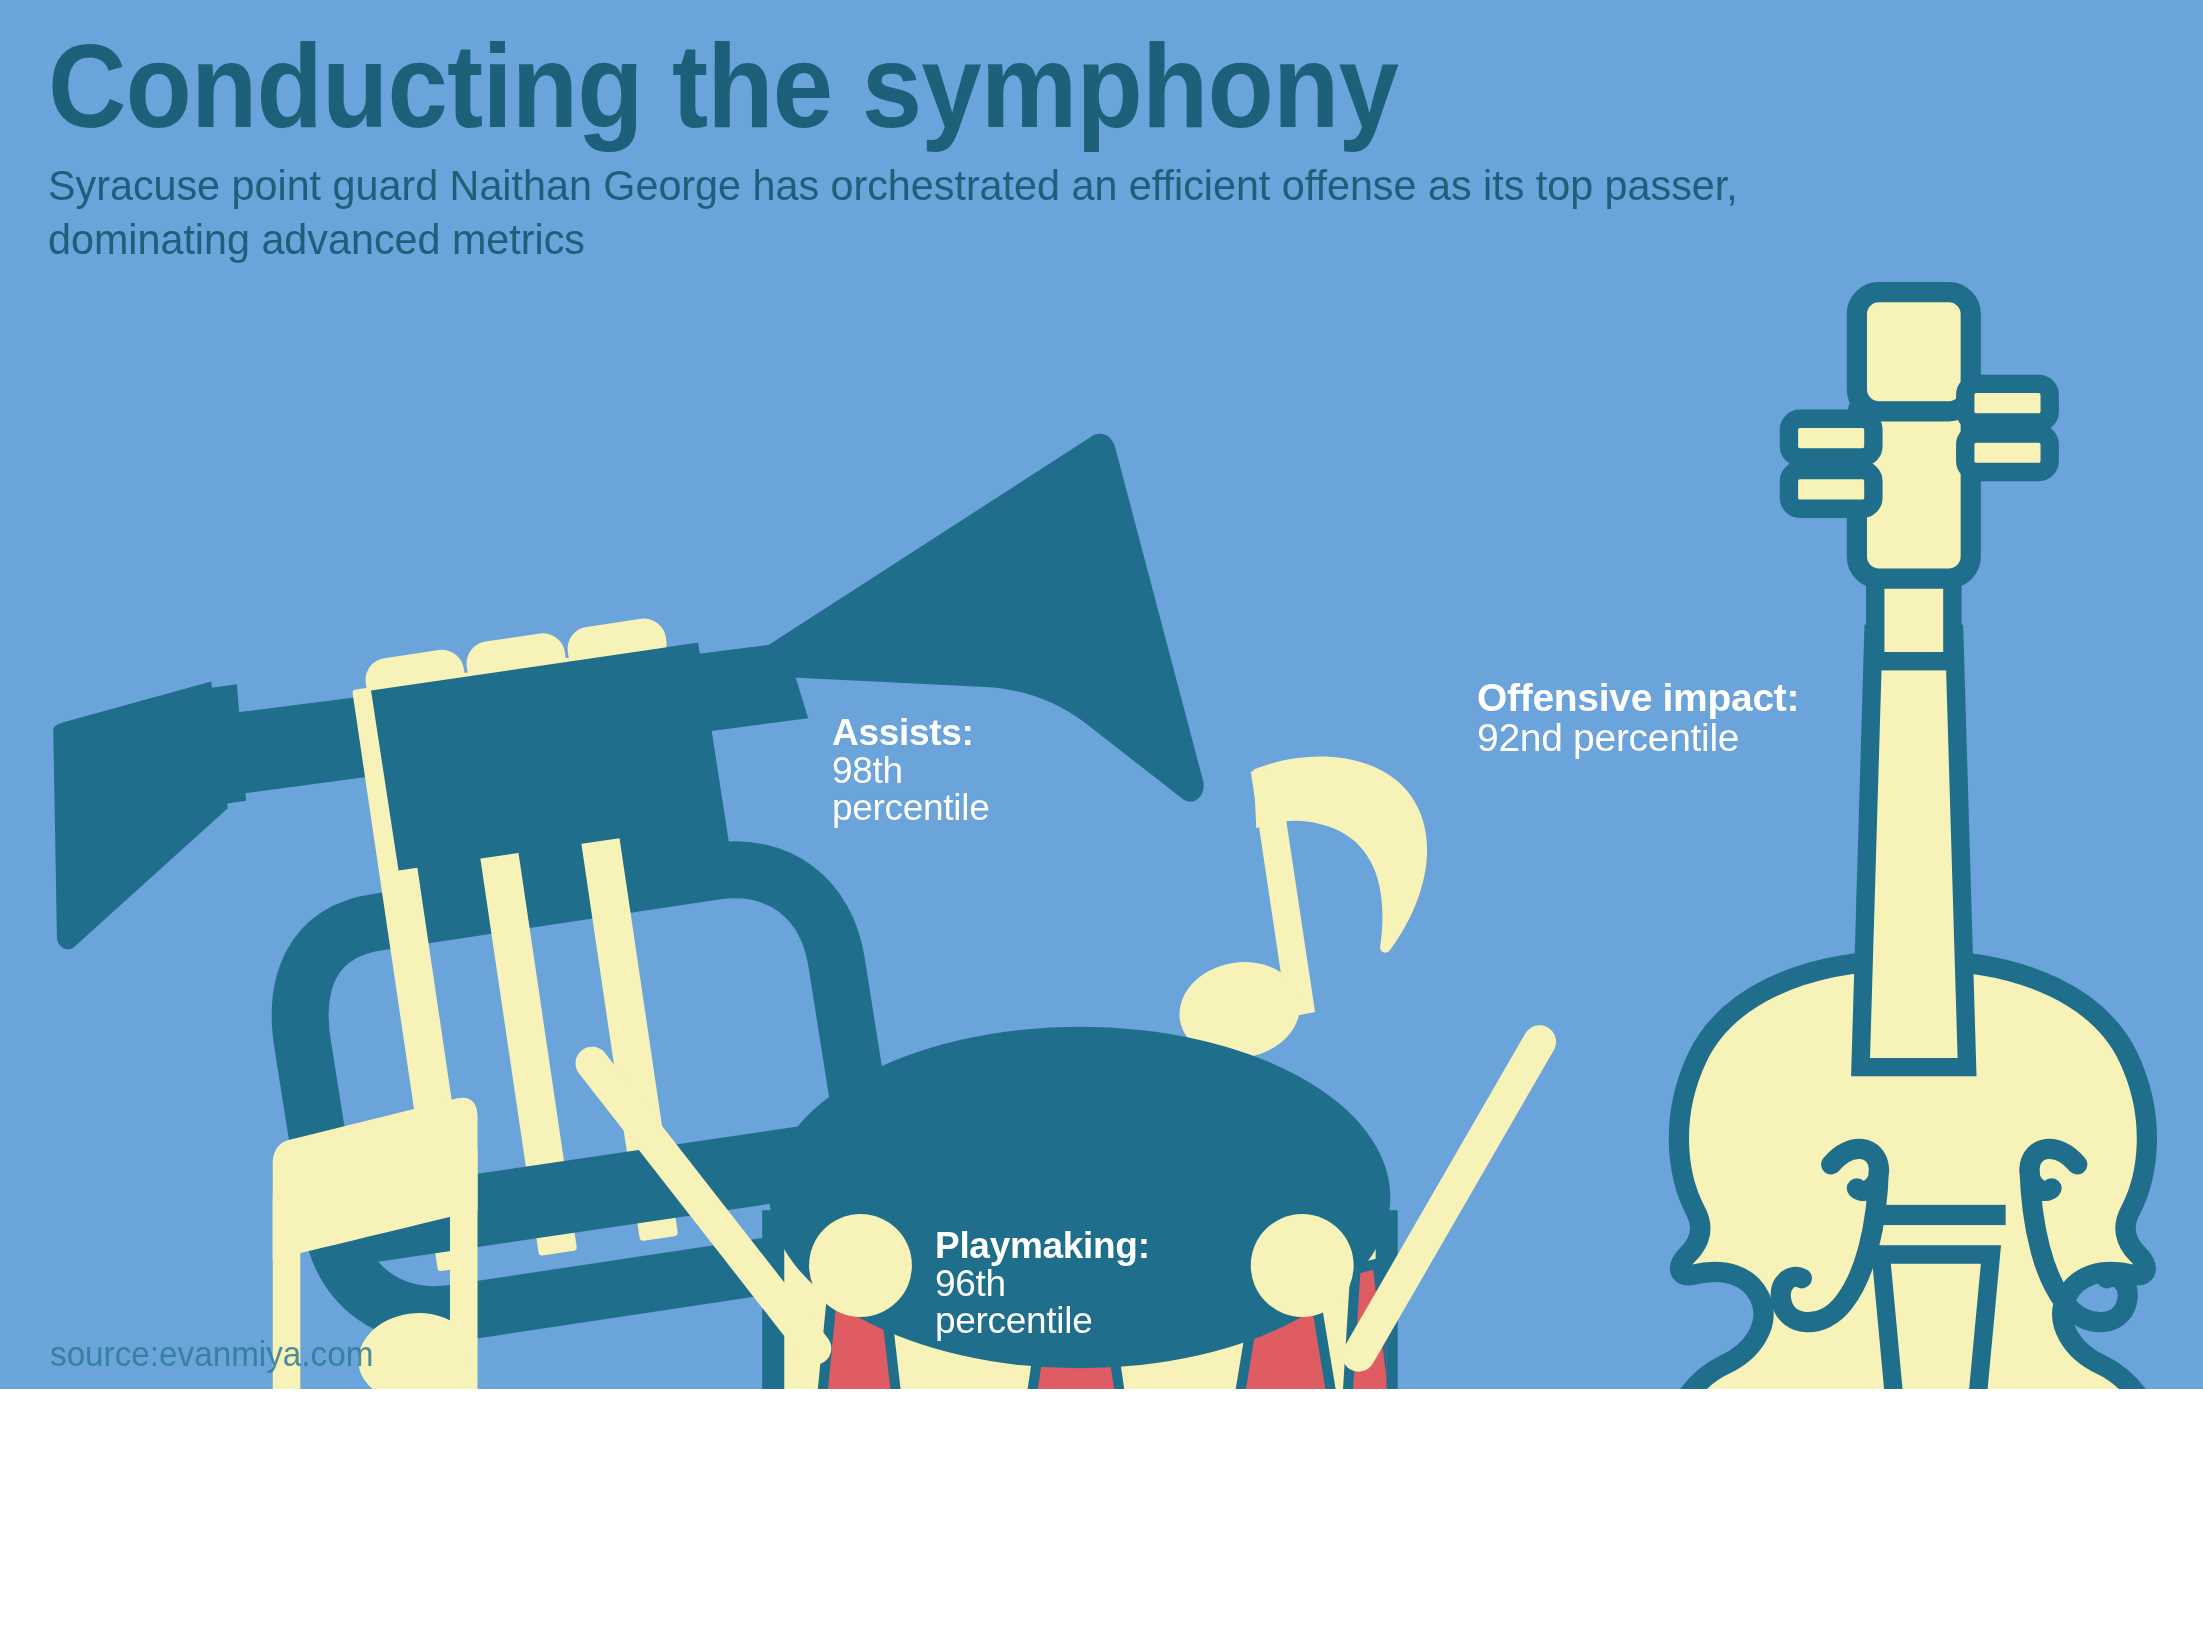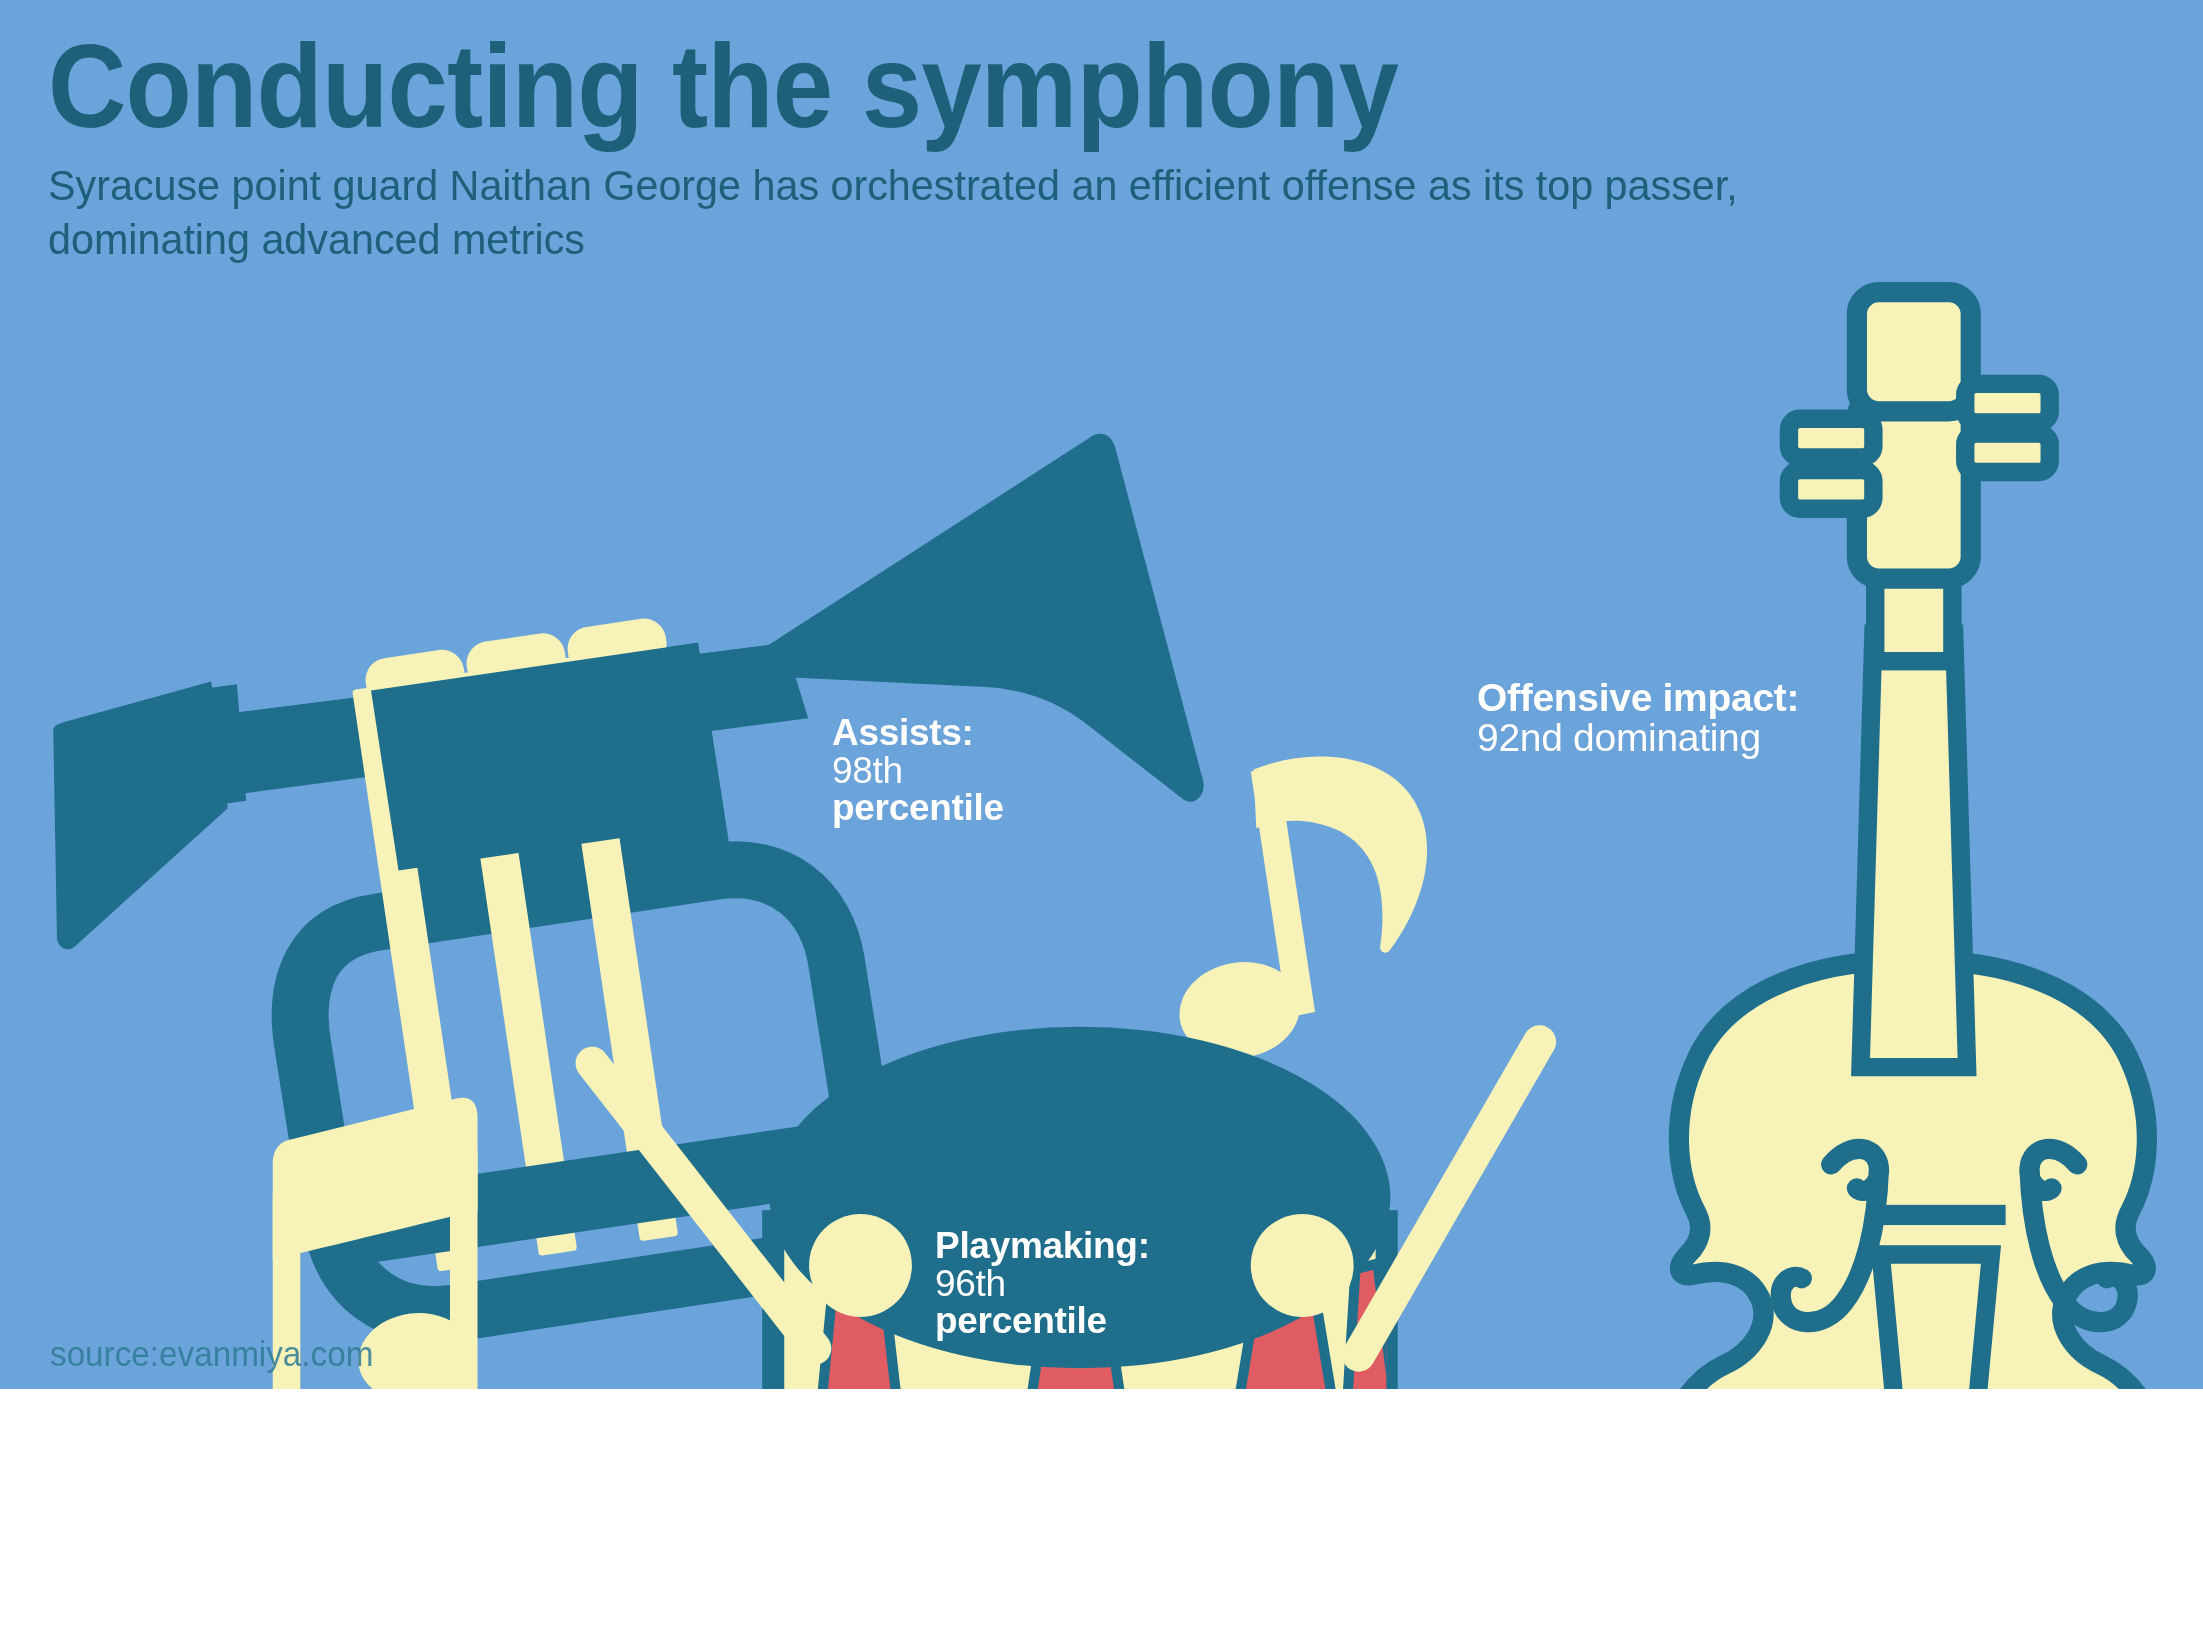--- a/index.html
+++ b/index.html
@@ -79,21 +79,21 @@
     margin-top: 8px;
   }
   .callout .c-val {
     display: block;
     font-weight: normal;
     font-size: 37px;
     letter-spacing: -0.3px;
   }
   .callout .c-unit {
     display: block;
-    font-weight: bold;
+    font-weight: normal;
     font-size: 37px;
     letter-spacing: -0.3px;
   }
 
   #callout-assists { left: 832px; top: 706px; }
   #callout-impact  { left: 1477px; top: 670px; }
   #callout-impact .c-title { font-size: 39px; }
   #callout-impact .c-val   { font-size: 39px; }
   #callout-playmaking { left: 935px; top: 1219px; }
 
@@ -297,21 +297,21 @@
   </div>
 
   <div class="callout" id="callout-assists">
     <span class="c-title">Assists:</span>
     <span class="c-val">98th</span>
     <span class="c-unit">percentile</span>
   </div>
 
   <div class="callout" id="callout-impact">
     <span class="c-title">Offensive impact:</span>
-    <span class="c-val">92nd dominating</span>
+    <span class="c-val">92nd percentile</span>
   </div>
 
   <div class="callout" id="callout-playmaking">
     <span class="c-title">Playmaking:</span>
     <span class="c-val">96th</span>
     <span class="c-unit">percentile</span>
   </div>
 
   <div id="source">source:evanmiya.com</div>
 

